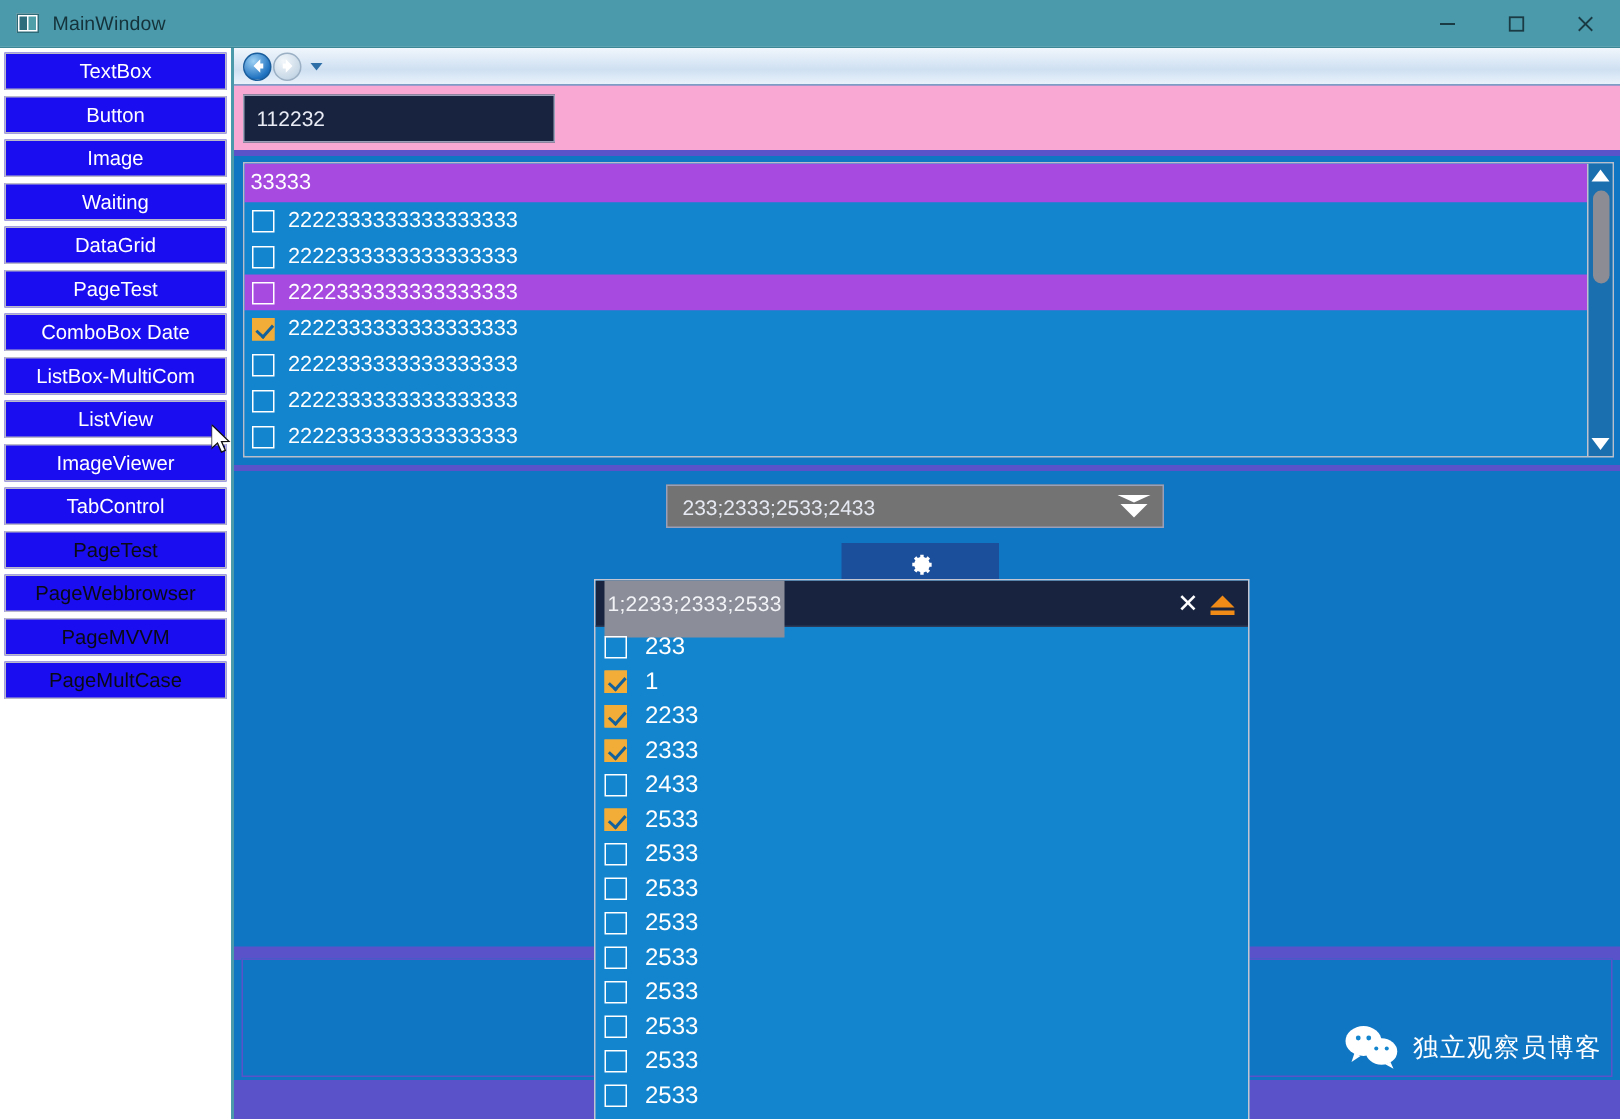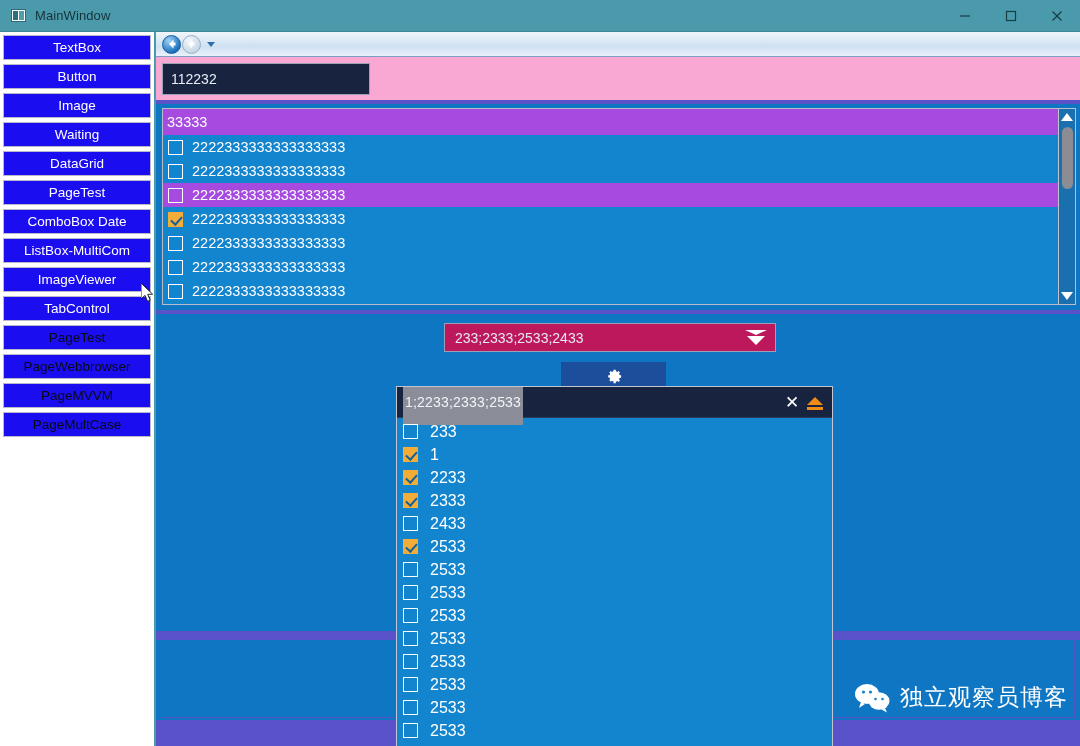--- a/index.html
+++ b/index.html
@@ -232,21 +232,21 @@
     border-top: 4px solid #5a52c9;
     margin-top: 5px;
     flex: 1;
     position: relative;
     min-height: 0;
   }
   .combo {
     position: absolute;
     left: 288px; top: 9px;
     width: 332px; height: 29px;
-    background: #be185d;
+    background: #737373;
     border: 1px solid #9aa0b8;
     display: flex; align-items: center;
     color: #e6e9f2; font-size: 14px;
     padding: 0 8px 0 10px;
   }
   .combo-val { flex: 1; }
   .combo-arrow { display: flex; flex-direction: column; gap: 1px; }
   .combo-arrow i {
     display: block;
     width: 0; height: 0;
@@ -365,21 +365,21 @@
   
   .watermark {
     position: absolute;
     right: 12px; bottom: 33px;
     display: flex; align-items: center; gap: 10px;
     z-index: 60;
     pointer-events: none;
   }
   .wm-text {
     color: #ffffff;
-    font-size: 23px;
+    font-size: 17px;
     letter-spacing: 1px;
   }
 </style>
 </head>
 <body>
 
 <div class="window">
 
   <div class="titlebar">
     <div class="title-icon"></div>
@@ -408,20 +408,21 @@
 
     <div class="sidebar">
       <div class="nav-btn">TextBox</div>
       <div class="nav-btn">Button</div>
       <div class="nav-btn">Image</div>
       <div class="nav-btn">Waiting</div>
       <div class="nav-btn">DataGrid</div>
       <div class="nav-btn">PageTest</div>
       <div class="nav-btn">ComboBox Date</div>
       <div class="nav-btn">ListBox-MultiCom</div>
+      <div class="nav-btn">ListView</div>
       <div class="nav-btn">ImageViewer</div>
       <div class="nav-btn">TabControl</div>
       <div class="nav-btn dark-label">PageTest</div>
       <div class="nav-btn dark-label">PageWebbrowser</div>
       <div class="nav-btn dark-label">PageMVVM</div>
       <div class="nav-btn dark-label">PageMultCase</div>
 
       <svg class="cursor" viewBox="0 0 13 20">
         <polygon points="0,0 0,16 4,12.4 6.6,18.4 9.2,17.2 6.7,11.4 11.6,11.2" fill="#ffffff" stroke="#111111" stroke-width="0.9"></polygon>
       </svg>

